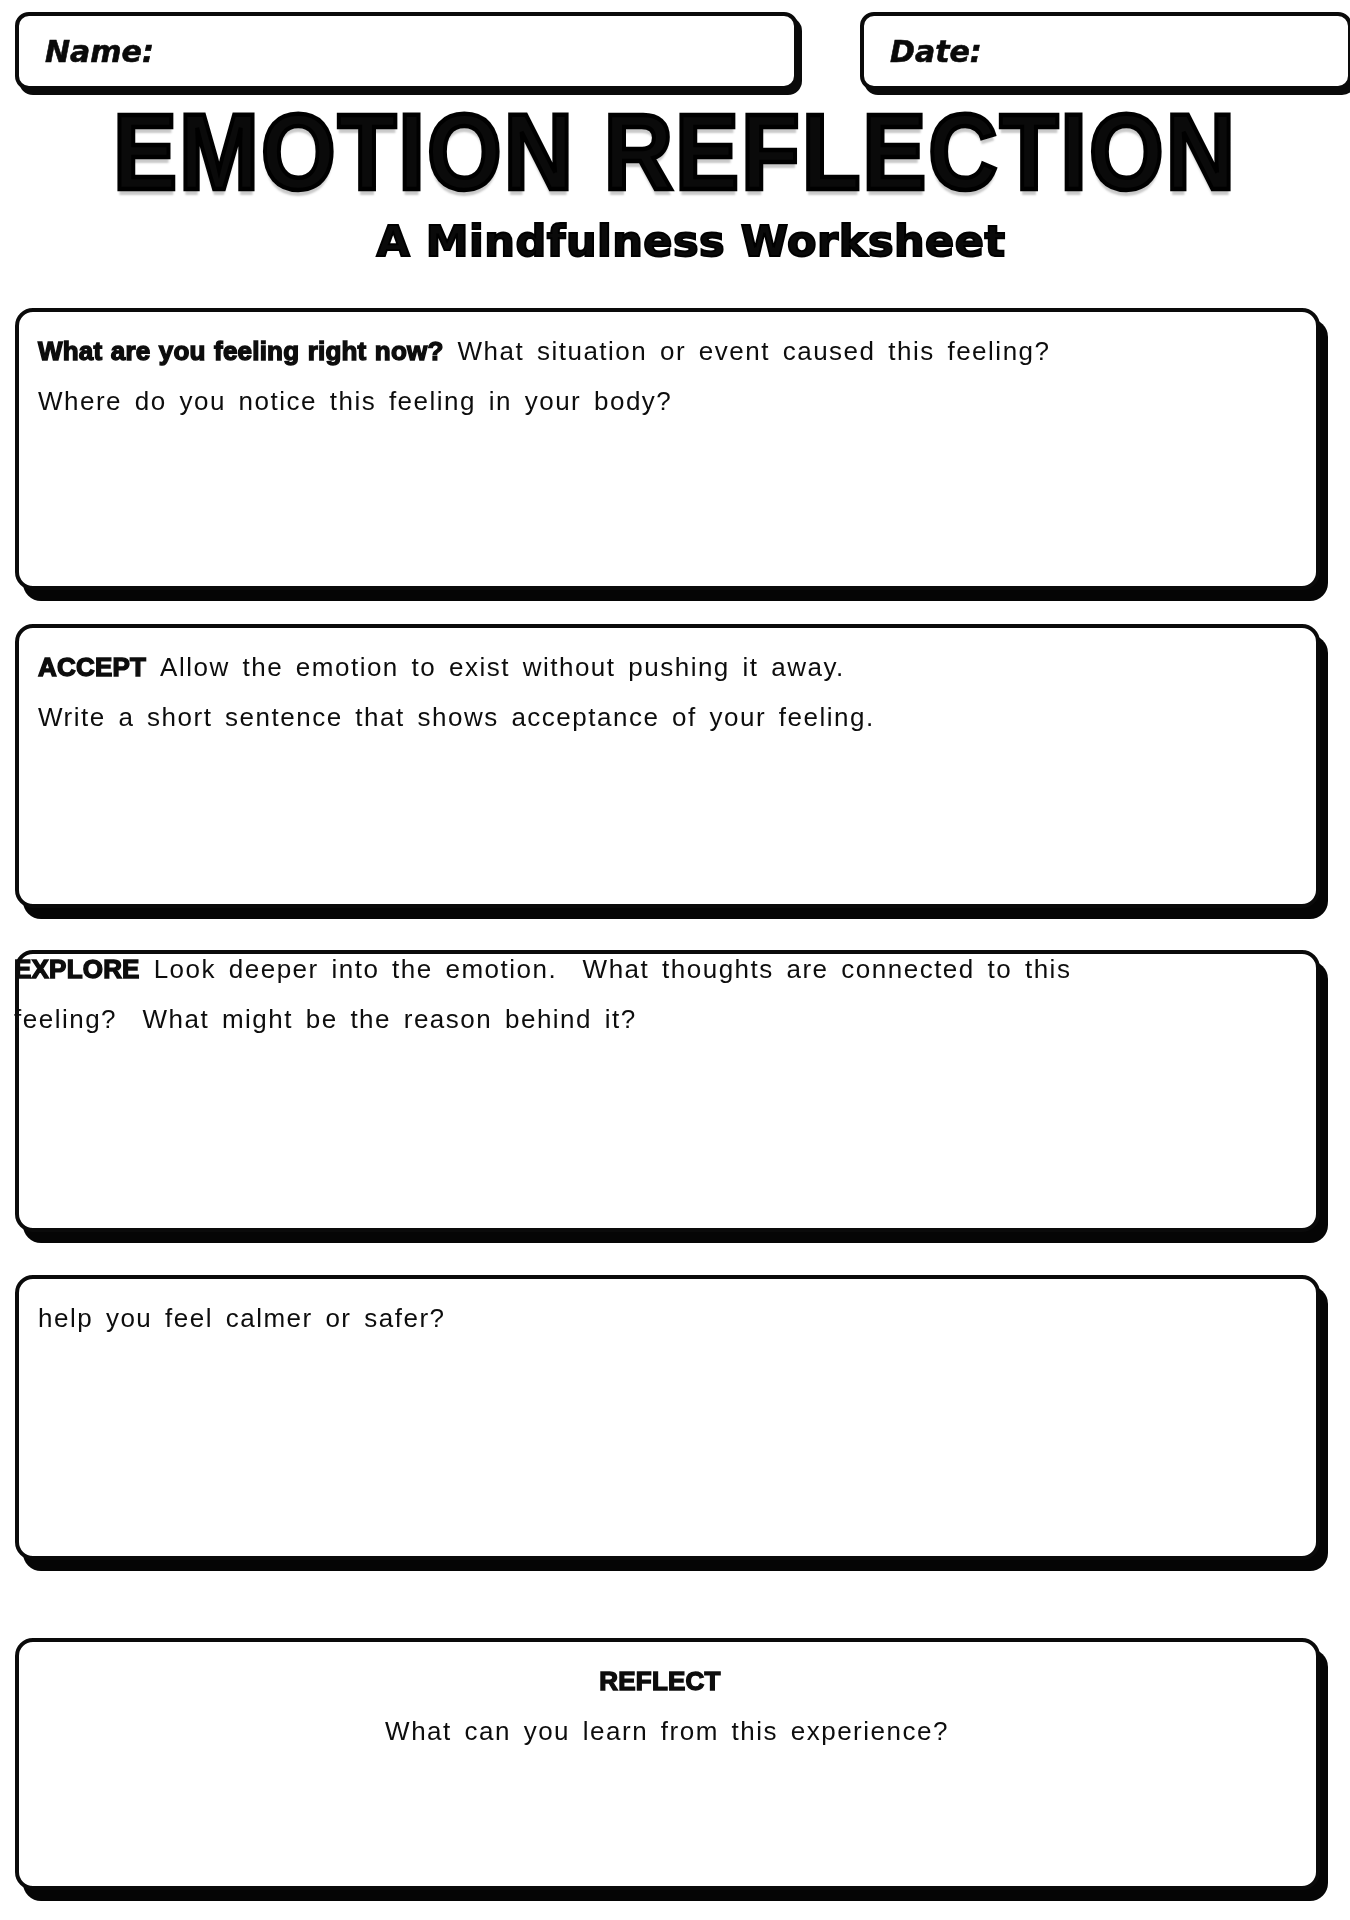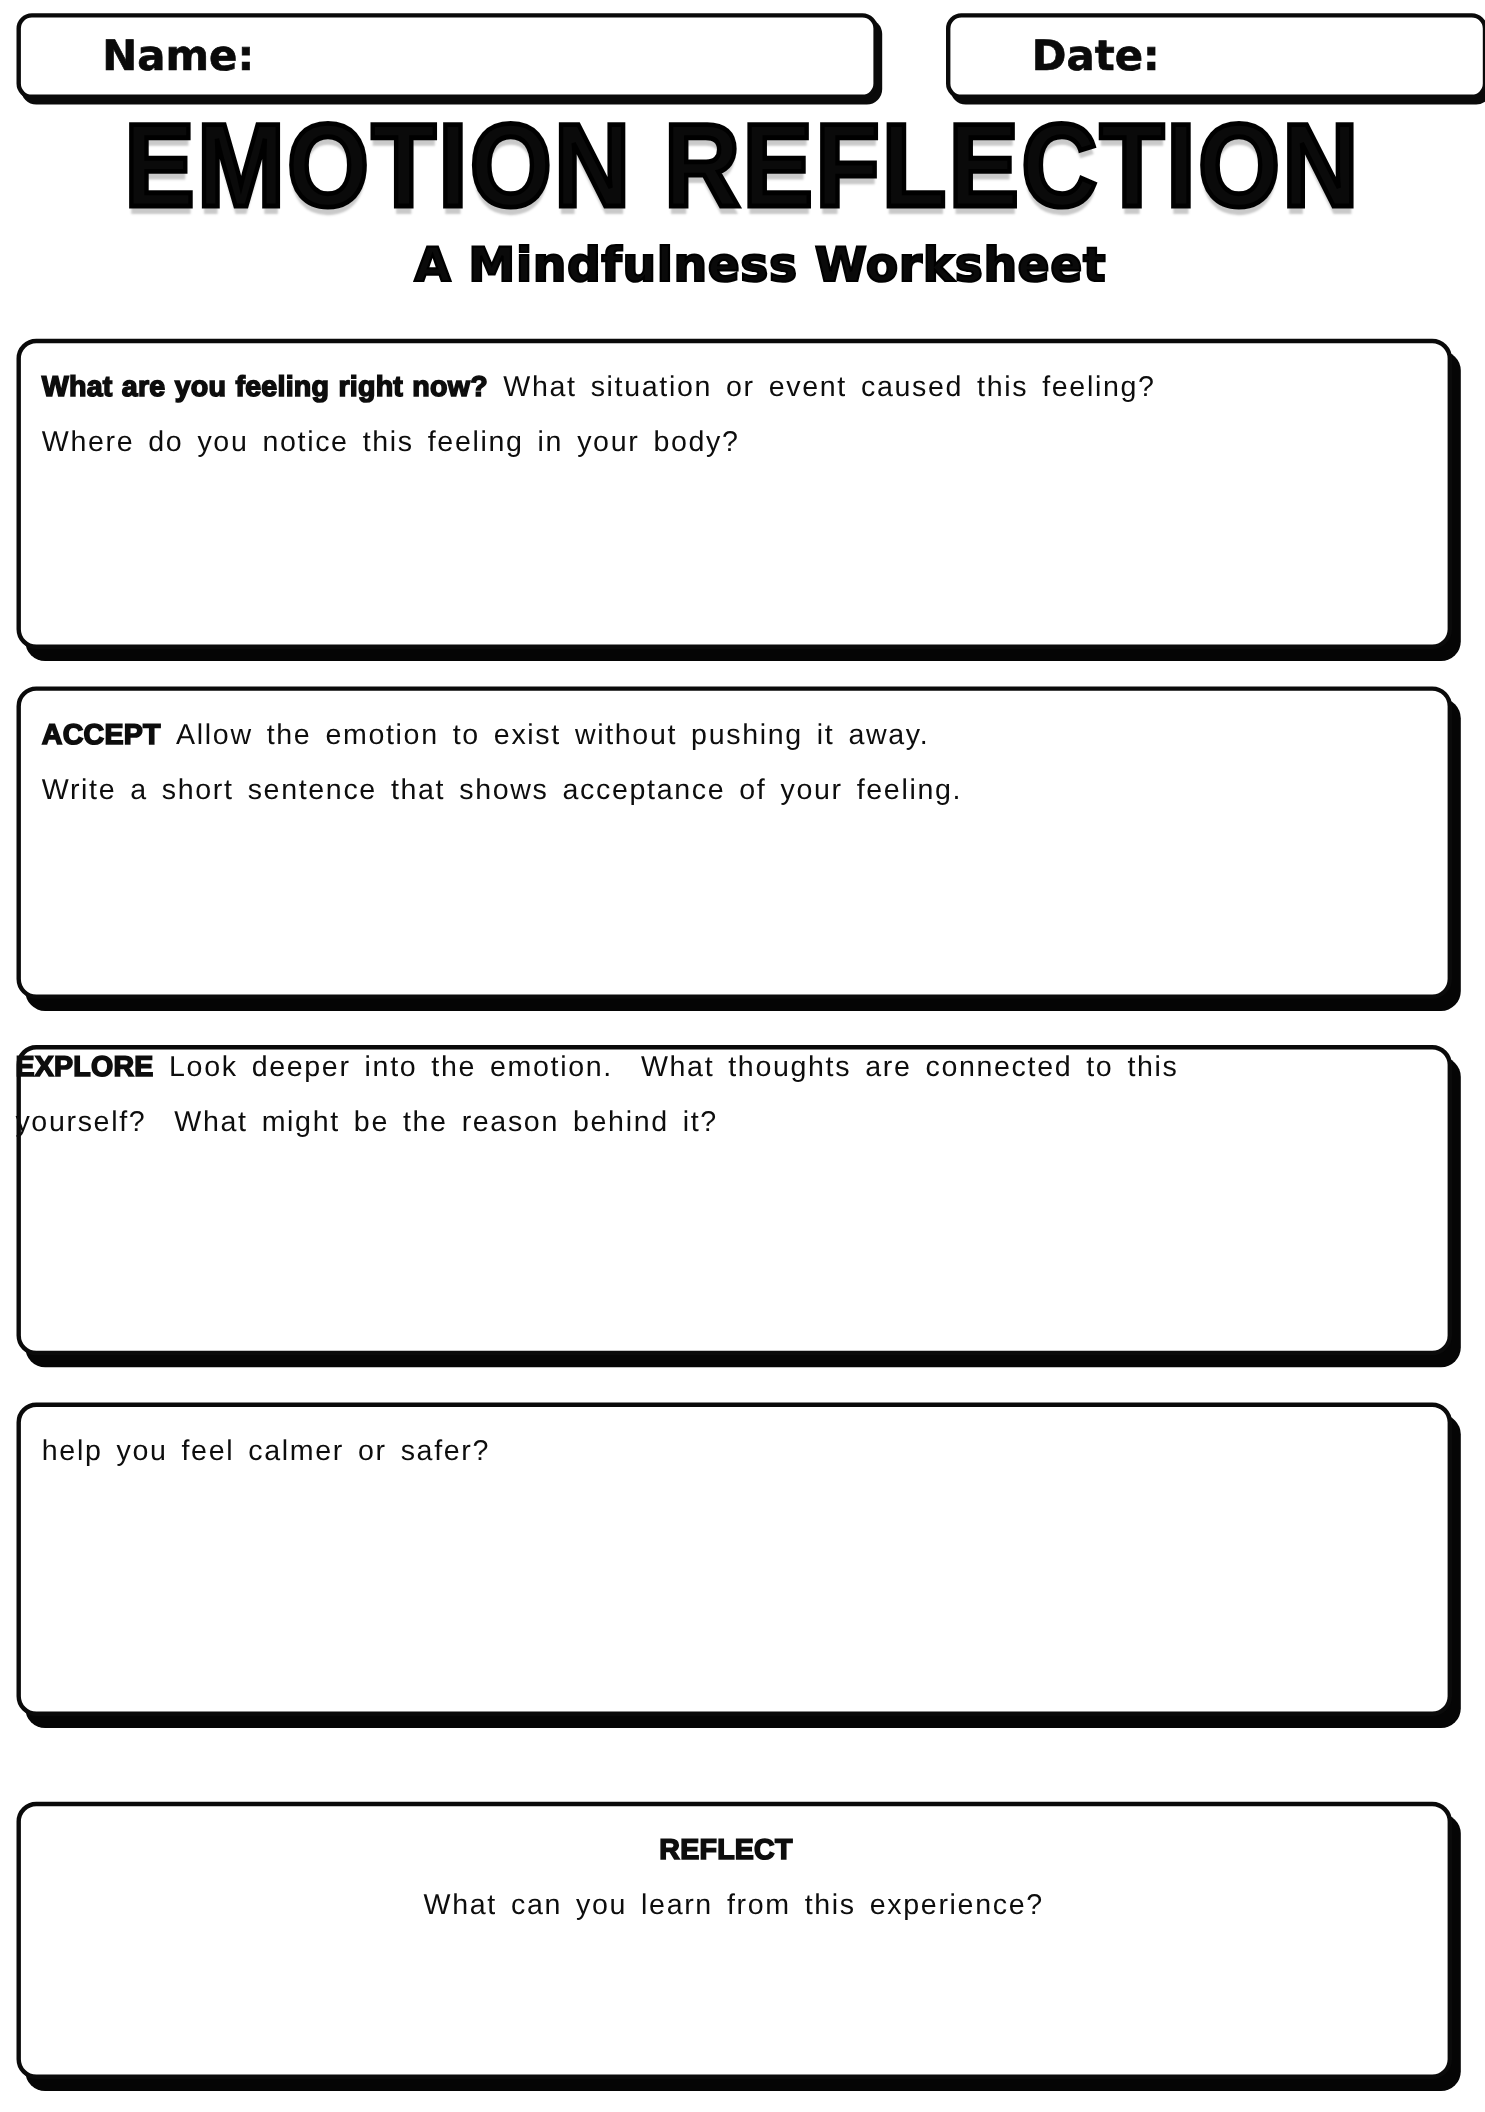--- a/index.html
+++ b/index.html
@@ -18,22 +18,22 @@
     border:4px solid #0a0a0a; border-radius:14px;
     background:#fff;
     box-shadow:4px 5px 0 #0a0a0a;
     display:flex; align-items:center;
     padding-left:26px; box-sizing:border-box;
   }
   .field-name { left:15px;  width:783px; }
   .field-date { left:860px; width:492px;text-align:right; }
   .field-label {
     font-family:"DejaVu Sans", sans-serif;
-    font-weight:bold;
-    font-size:38px; letter-spacing:0px;margin-left:48px;
+    font-style:italic; font-weight:bold;
+    font-size:30px; letter-spacing:0px;
     -webkit-text-stroke:0.6px #0a0a0a;
   }
   .field-blank { flex:1; height:100%; }
 
   
   .title {
     position:absolute; top:98px; left:0; width:100%;
     text-align:center;
     font-family:"Liberation Sans", sans-serif;
     font-weight:900; font-size:96px; line-height:1.0;
@@ -120,21 +120,21 @@
     <div class="content">
       <div class="line"><span class="bhead">ACCEPT</span><span>Allow the emotion to exist without pushing it away.</span></div>
       <div class="line"><span>Write a short sentence that shows acceptance of your feeling.</span></div>
     </div>
     <div class="writing-area"></div>
   </div>
 
   <div class="box box3">
     <div class="content">
       <div class="line"><span class="bhead">EXPLORE</span><span>Look deeper into the emotion.  What thoughts are connected to this</span></div>
-      <div class="line"><span>yourself?  What might be the reason behind it?</span></div>
+      <div class="line"><span>feeling?  What might be the reason behind it?</span></div>
     </div>
     <div class="writing-area"></div>
   </div>
 
   <div class="box box4">
     <div class="content">
       <div class="line"><span>help you feel calmer or safer?</span></div>
     </div>
     <div class="writing-area"></div>
   </div>

